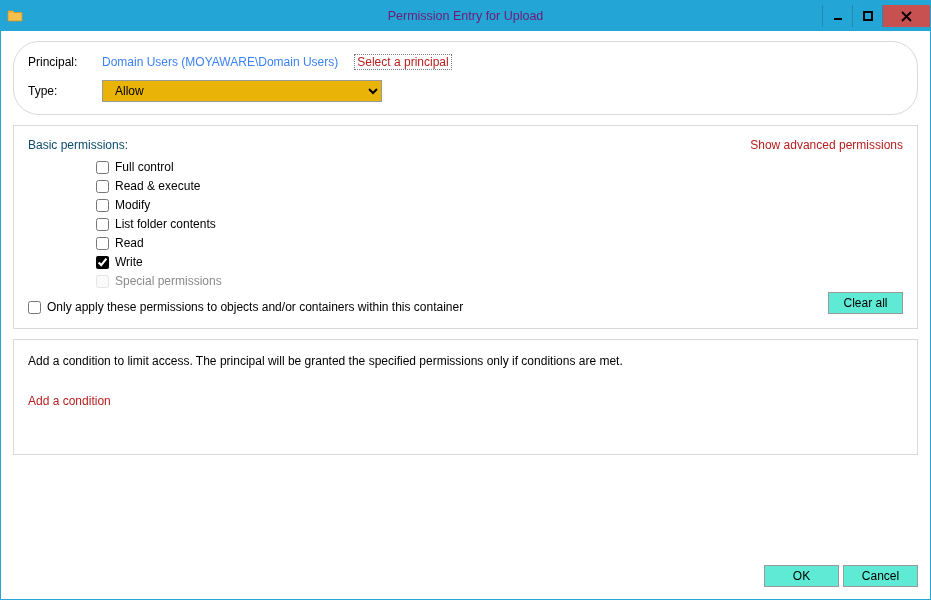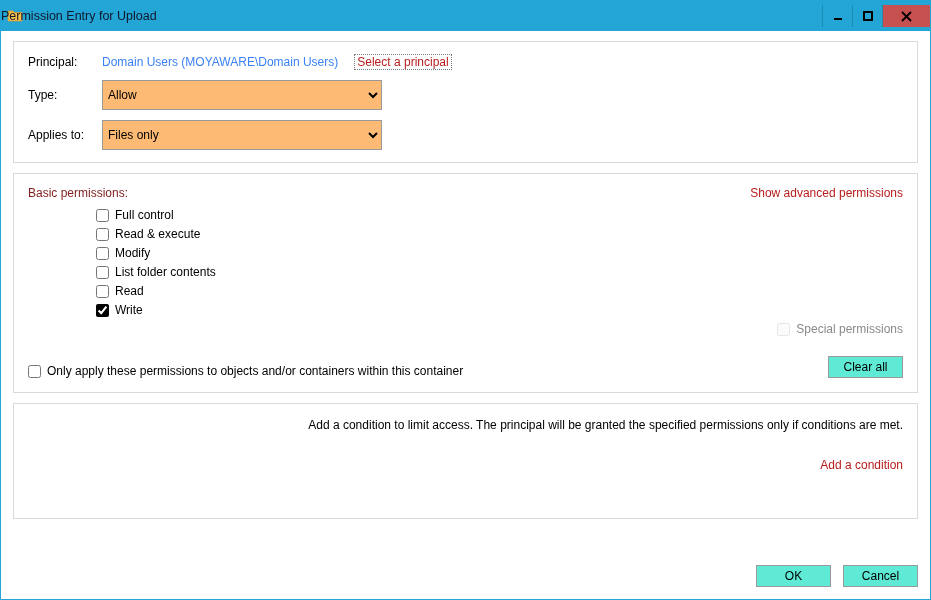--- a/index.html
+++ b/index.html
@@ -29,23 +29,23 @@
     color: #000;
   }
   .titlebar .icon {
     width: 16px;
     height: 16px;
     margin-left: 6px;
   }
   .titlebar .title {
     position: absolute;
     left: 0; right: 0;
-    text-align: left;
+    text-align: center;
     font-size: 12.5px;
-    color: #0f172a;
+    color: #701a75;
     pointer-events: none;
   }
   .titlebar .controls {
     margin-left: auto;
     display: flex;
     height: 22px;
   }
   .titlebar .ctl {
     width: 30px;
     height: 22px;
@@ -66,89 +66,89 @@
     background: #fff;
     padding: 10px 12px 12px 12px;
     display: flex;
     flex-direction: column;
     gap: 10px;
   }
   .panel {
     border: 1px solid #d9d9d9;
     background: #fff;
   }
-  .panel.header-panel { padding: 12px 14px; }
+  .panel.header-panel { padding: 12px 14px; border-radius: 26px; }
   .form-row {
     display: flex;
     align-items: center;
     gap: 10px;
     margin-bottom: 10px;
   }
   .form-row:last-child { margin-bottom: 0; }
   .form-label { width: 64px; color: #000; }
   .principal-value { color: #3b82f6; margin-right: 6px; }
   .link {
     color: #b91c1c;
     cursor: pointer;
   }
   .link.dotted {
     border: 1px dotted #7a7a7a;
     padding: 0 2px;
   }
   select.win {
     width: 280px;
-    height: 30px;
+    height: 22px;
     font: inherit;
     border: 1px solid #999;
-    background: #fdba74;
-    padding-left: 1px;
+    background: #eab308;
+    padding-left: 8px;
   }
   .panel.permissions { padding: 12px 14px 14px 14px; position: relative; }
   .perm-head {
     display: flex;
     justify-content: space-between;
     align-items: flex-start;
     margin-bottom: 8px;
   }
-  .perm-title { color: #7f1d1d; }
+  .perm-title { color: #0c4a6e; }
   .perm-grid { margin-left: 68px; display: flex; flex-direction: column; gap: 5px; }
   .perm-item { display: flex; align-items: center; gap: 6px; }
   .perm-item input[type=checkbox] {
     width: 13px; height: 13px; margin: 0;
     accent-color: #000;
   }
-  .perm-item.disabled { color: #8a8a8a; justify-content: flex-end; }
+  .perm-item.disabled { color: #8a8a8a; }
   .perm-item.disabled input { opacity: .55; }
   .only-apply {
-    margin-top: 28px;
+    margin-top: 12px;
     display: flex;
     align-items: center;
     gap: 6px;
   }
   .only-apply input { width:13px;height:13px;margin:0; }
   .clear-all {
     position: absolute;
     right: 14px;
     bottom: 14px;
   }
   button.win {
     font: inherit;
     background: #5eead4;
     border: 1px solid #9a9a9a;
     padding: 3px 0;
     min-width: 75px;
     cursor: default;
   }
-  .panel.condition { padding: 14px 14px 46px 14px; text-align: right; }
+  .panel.condition { padding: 14px 14px 46px 14px; }
   .cond-text { color: #000; margin-bottom: 26px; }
   .footer {
     margin-top: auto;
     display: flex;
     justify-content: flex-end;
-    gap: 12px;
+    gap: 4px;
     padding-top: 6px;
   }
 </style>
 </head>
 <body>
 
 <div class="window">
 
   <div class="titlebar">
     <span class="icon">
@@ -182,24 +182,20 @@
     <div class="panel header-panel">
       <div class="form-row">
         <span class="form-label">Principal:</span>
         <span class="principal-value">Domain Users (MOYAWARE\Domain Users)</span>
         <span class="link dotted">Select a principal</span>
       </div>
       <div class="form-row">
         <span class="form-label">Type:</span>
         <select class="win" id="type-select"><option value="Allow">Allow</option><option value="Deny">Deny</option></select>
       </div>
-      <div class="form-row">
-        <span class="form-label">Applies to:</span>
-        <select class="win" id="applies-select"><option value="Files only">Files only</option></select>
-      </div>
     </div>
 
     <div class="panel permissions">
       <div class="perm-head">
         <span class="perm-title">Basic permissions:</span>
         <span class="link">Show advanced permissions</span>
       </div>
       <div class="perm-grid" id="perm-grid">
           <label class="perm-item">
             <input type="checkbox" style="">

